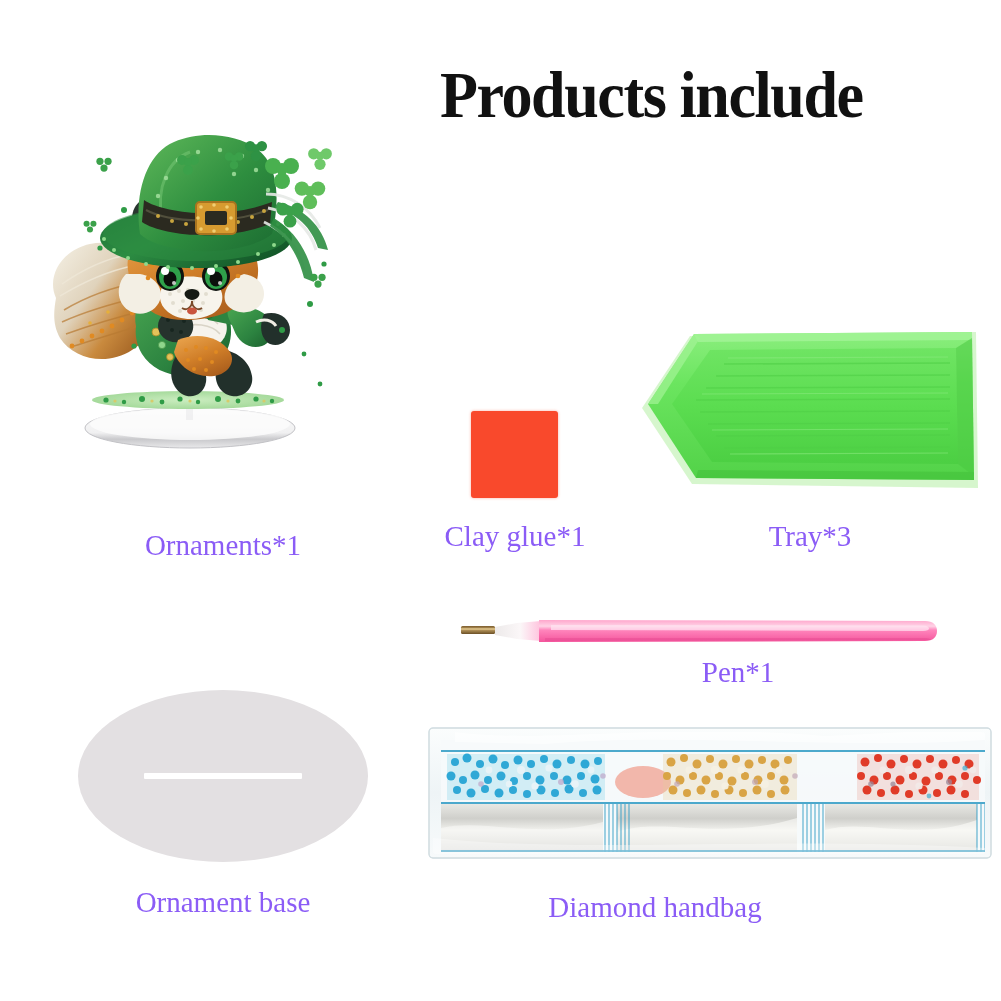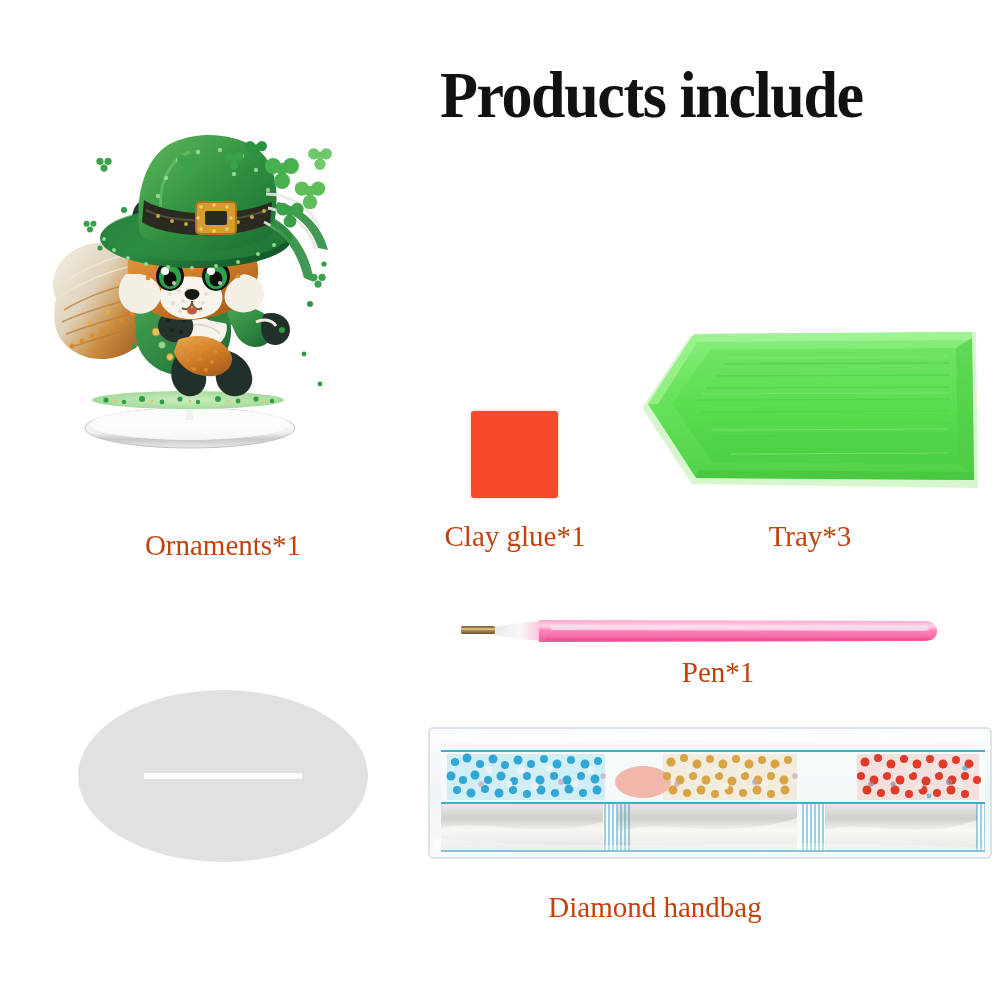--- a/index.html
+++ b/index.html
@@ -29,21 +29,21 @@
     transform: scaleX(0.94);
     transform-origin: left top;
     white-space: nowrap;
     line-height: 1;
   }
 
   
   .caption {
     position: absolute;
     font-size: 29px;
-    color: #c2410c;
+    color: #8b5cf6;
     text-align: center;
     white-space: nowrap;
     line-height: 1;
   }
 
   
   #fox-wrap {
     position: absolute;
     left: 28px;
     top: 98px;
@@ -622,26 +622,27 @@
 
       <path d="M40 15 L62 11 L86 9 L86 29 L62 27 L40 23 Z" fill="url(#penCollar)"></path>
 
       <path d="M84 8 L470 9 C478 9 482 13 482 19 C482 25 478 29 470 29 L84 30 Z" fill="url(#penBody)"></path>
 
       <path d="M96 13 L468 13.5 C472 13.5 474 15 474 16.5 C474 18 472 19 468 19 L96 18 Z" fill="#FFE3F0" opacity="0.75"></path>
 
       <path d="M90 26 L470 26 C474 26 476 27 476 28 L90 29 Z" fill="#E0448C" opacity="0.4"></path>
     </svg>
   </div>
-  <div class="caption" style="left:628px; top:658px; width:180px;">Pen*1</div>
+  <div class="caption" style="left:648px; top:658px; width:180px;">Pen*1</div>
 
   <div id="base-wrap">
     <div id="base-oval"></div>
     <div id="base-slot"></div>
   </div>
+  <div class="caption" style="left:78px; top:888px; width:290px;">Ornament base</div>
 
   <div id="bag-wrap">
     <svg id="bag-svg" viewBox="0 0 570 152" xmlns="http://www.w3.org/2000/svg">
       <defs>
         <linearGradient id="foilG" x1="0" y1="0" x2="0" y2="1">
           <stop offset="0%" stop-color="#E8E8E4"></stop>
           <stop offset="30%" stop-color="#CFCFCB"></stop>
           <stop offset="55%" stop-color="#F2F2EE"></stop>
           <stop offset="100%" stop-color="#C6C6C2"></stop>
         </linearGradient>

